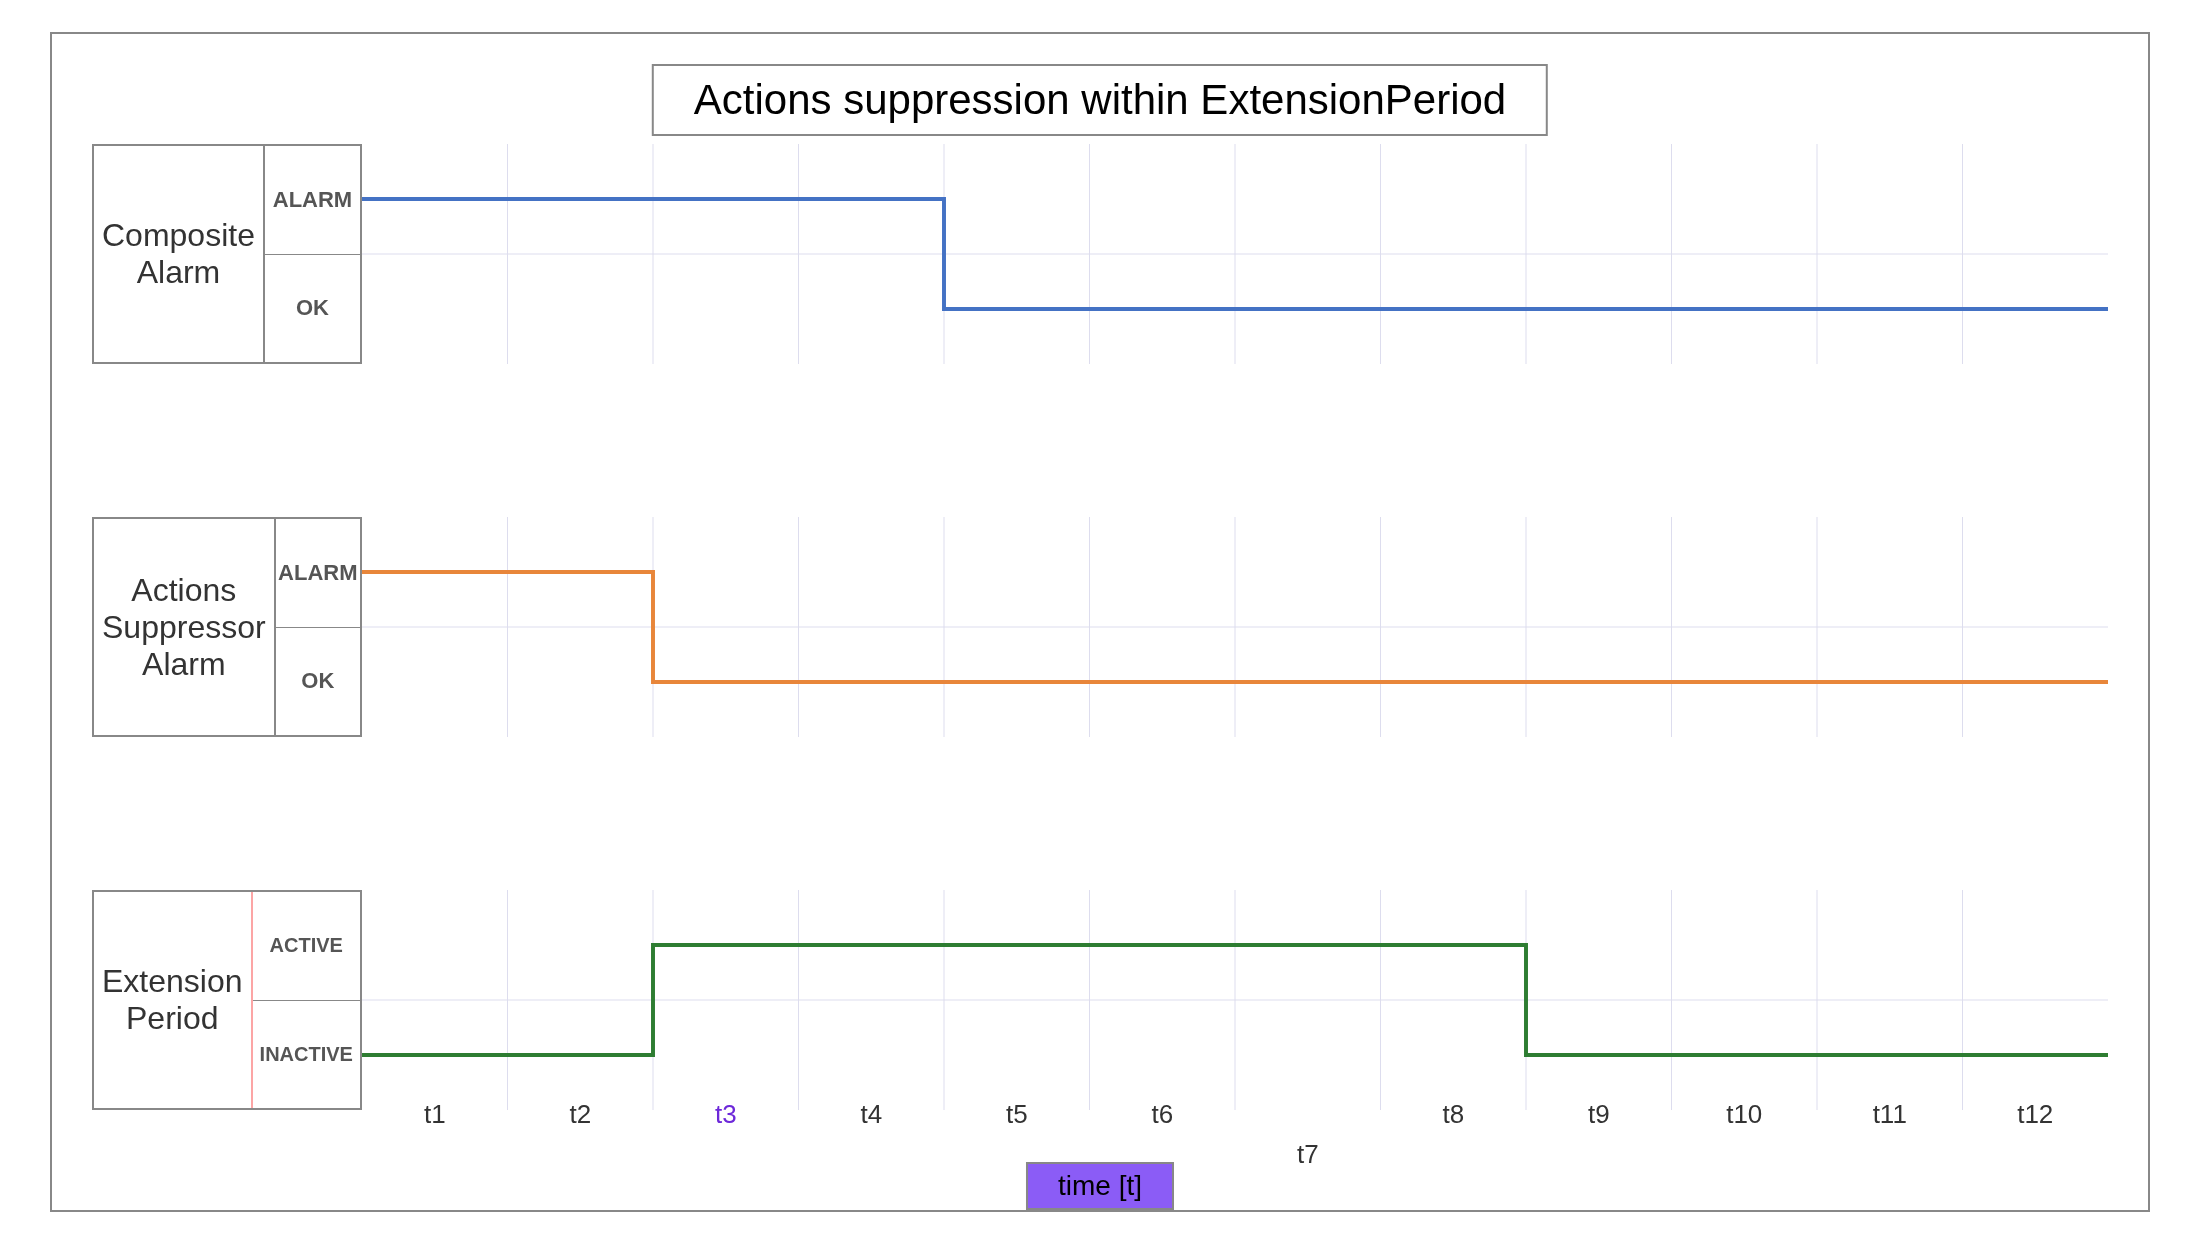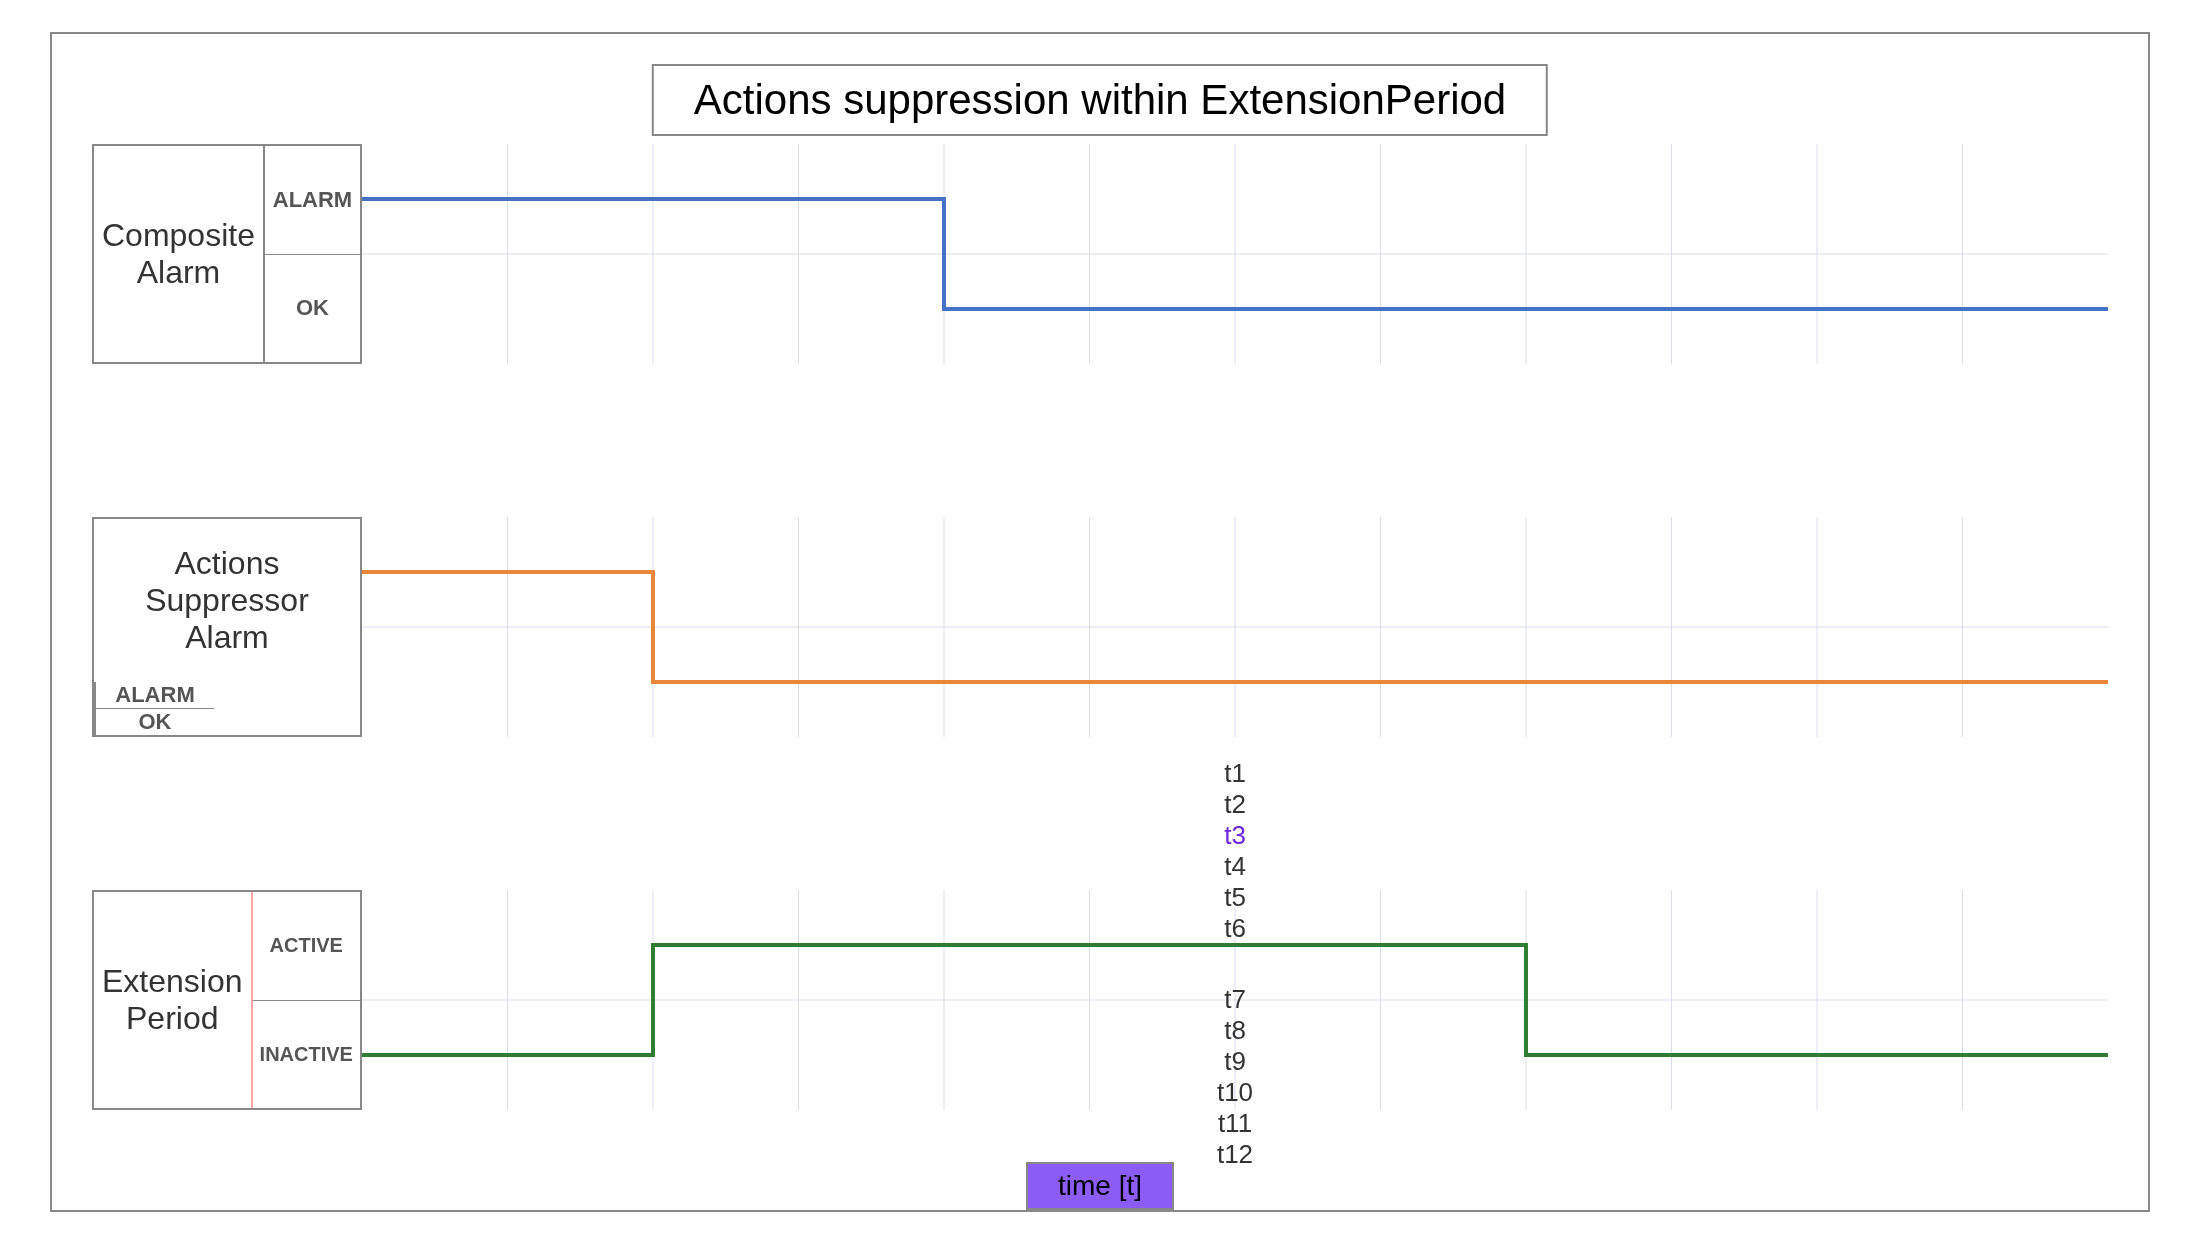--- a/index.html
+++ b/index.html
@@ -130,21 +130,21 @@
           <line x1="1475" y1="0" x2="1475" y2="220" stroke="#dde" stroke-width="1"></line>
           <line x1="1622.5" y1="0" x2="1622.5" y2="220" stroke="#dde" stroke-width="1"></line>
 
           <polyline points="0,55 590,55 590,165 1770,165" fill="none" stroke="#4472C4" stroke-width="4"></polyline>
         </svg>
       </div>
     </div>
 
     <div class="row-wrapper" style="height: 220px;">
       <div class="label-box">
-        <div style="display:flex; flex-direction:column; height:100%;">
+        <div style="display:flex; height:100%;">
           <div class="label-box-title">Actions<br>Suppressor<br>Alarm</div>
           <div style="width:120px; border-left:2px solid #888; display:flex; flex-direction:column;">
             <div class="state-label">ALARM</div>
             <div class="state-label">OK</div>
           </div>
         </div>
       </div>
       <div class="chart-row-area">
         <svg class="chart-svg" viewBox="0 0 1770 220" preserveAspectRatio="none">
           <line x1="0" y1="110" x2="1770" y2="110" stroke="#dde" stroke-width="1"></line>
@@ -191,21 +191,21 @@
           <line x1="1622.5" y1="0" x2="1622.5" y2="220" stroke="#dde" stroke-width="1"></line>
 
           <polyline points="0,165 295,165 295,55 1180,55 1180,165 1770,165" fill="none" stroke="#2E7D32" stroke-width="4"></polyline>
         </svg>
       </div>
     </div>
 
   </div>
 
   
-  <div style="position:absolute; bottom:40px; left:310px; right:40px; display:flex; flex-direction:column;">
+  <div style="position:absolute; bottom:40px; left:310px; right:40px; display:flex; flex-direction:row;">
     <div style="flex:1; text-align:center; font-size:26px; color:#333;">t1</div>
     <div style="flex:1; text-align:center; font-size:26px; color:#333;">t2</div>
     <div style="flex:1; text-align:center; font-size:26px; color:#6d28d9;">t3</div>
     <div style="flex:1; text-align:center; font-size:26px; color:#333;">t4</div>
     <div style="flex:1; text-align:center; font-size:26px; color:#333;">t5</div>
     <div style="flex:1; text-align:center; font-size:26px; color:#333;">t6</div>
     <div style="flex:1; text-align:center; font-size:26px; color:#333;margin-top:40px;">t7</div>
     <div style="flex:1; text-align:center; font-size:26px; color:#333;">t8</div>
     <div style="flex:1; text-align:center; font-size:26px; color:#333;">t9</div>
     <div style="flex:1; text-align:center; font-size:26px; color:#333;">t10</div>

